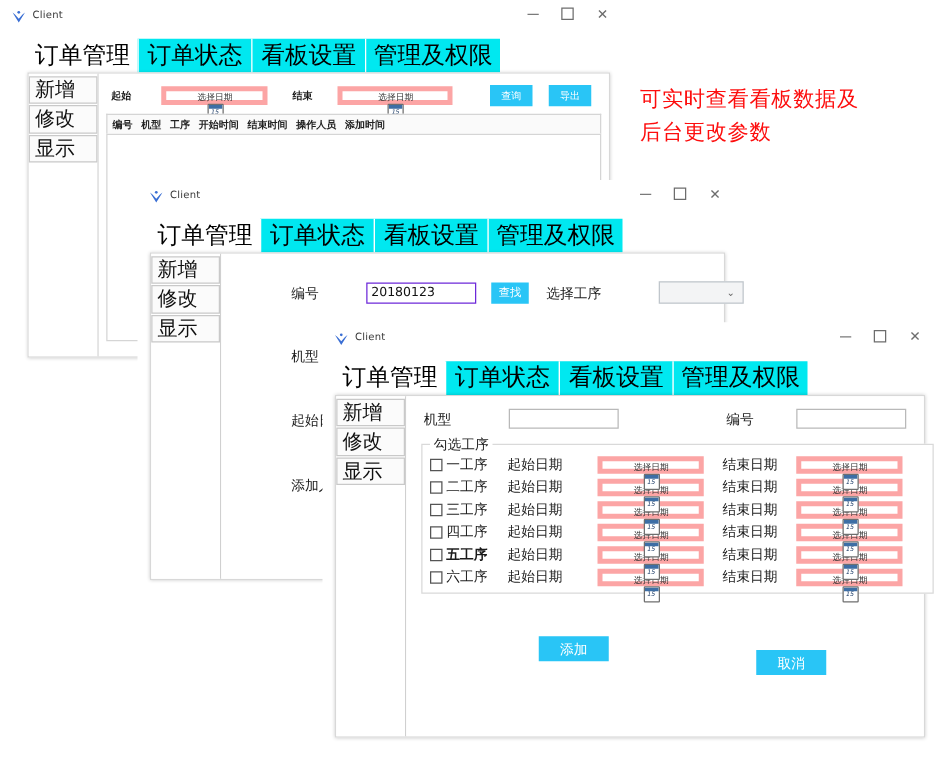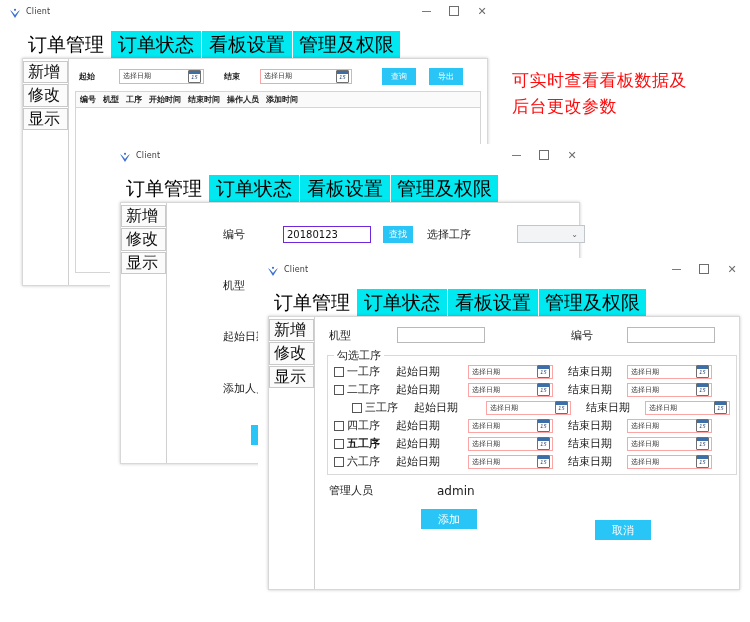--- a/index.html
+++ b/index.html
@@ -55,21 +55,21 @@
   .tab.sel{background:#ffffff;border-left:none;}
 
   
   .panel{
     display:flex;
     border:1px solid #d8d8d8;
     background:#ffffff;
     box-sizing:border-box;
   }
   .sidebar{
-    width:46px;flex:none;
+    width:56px;flex:none;
     border-right:1px solid #d0d0d0;
     background:#ffffff;
     padding-top:2px;
     box-sizing:border-box;
   }
   .side-item{
     font-size:16px;color:#111;
     padding:1px 3px 1px 4px;
     border:1px solid #c9c9c9;
     background:#fbfbfb;
@@ -81,23 +81,24 @@
 
   
   .lbl{font-size:11px;color:#1a1a1a;}
   .lbl-sm{font-size:8px;color:#1a1a1a;font-weight:bold;}
   .txt{
     border:1px solid #6d28d9;background:#fff;box-sizing:border-box;
     font-size:10px;color:#111;padding:0 3px;display:flex;align-items:center;
   }
   .txt.plain{border:1px solid #b9b9b9;}
   .datebox{
-    border:1px solid #fca5a5;background:#fff;box-sizing:border-box;
+    border:4px solid #fca5a5;background:#fff;box-sizing:border-box;
     display:flex;align-items:center;justify-content:space-between;
     padding:0 2px 0 3px;
+    flex-direction:column;
   }
   .datebox .ph{font-size:7px;color:#333;}
   .calico{
     width:11px;height:11px;border:1px solid #6f6f6f;background:#fff;
     position:relative;flex:none;border-radius:1px;overflow:hidden;
   }
   .calico .top{position:absolute;left:0;top:0;right:0;height:3px;background:#3d6ea5;}
   .calico .num{position:absolute;left:0;right:0;top:2px;text-align:center;font-size:5px;color:#1a3a66;line-height:8px;}
   .btn{
     background:#29c5f6;color:#fff;border:none;
@@ -373,21 +374,21 @@
               <span class="lbl" style="width:74px;font-size:11px;text-align:center;">结束日期</span>
               <span class="datebox" style="width:85px;height:14px;">
                 <span class="ph">选择日期</span>
                 <span class="calico">
                   <i class="top"></i>
                   <i class="num">15</i>
                 </span>
               </span>
             </div>
             <div class="row" style="margin-bottom: 3px;">
-              <span class="row" style="width:62px;margin-left:18px;">
+              <span class="row" style="width:62px;">
                 <i class="chk"></i>
                 <span class="lbl" style="font-size:11px;">三工序</span>
               </span>
               <span class="lbl" style="width:72px;font-size:11px;">起始日期</span>
               <span class="datebox" style="width:85px;height:14px;">
                 <span class="ph">选择日期</span>
                 <span class="calico">
                   <i class="top"></i>
                   <i class="num">15</i>
                 </span>
@@ -463,24 +464,20 @@
                 <span class="ph">选择日期</span>
                 <span class="calico">
                   <i class="top"></i>
                   <i class="num">15</i>
                 </span>
               </span>
             </div>
           </div>
       </div>
 
-      <div class="row" style="position:absolute;left:14px;top:166px;">
-        <span class="lbl" style="width:86px;">管理人员</span>
-        <span class="lbl" style="margin-left:22px;font-size:12px;">admin</span>
-      </div>
 
       <span class="btn" style="position:absolute;left:106px;top:192px;width:56px;height:20px;font-size:11px;">添加</span>
       <span class="btn" style="position:absolute;left:280px;top:203px;width:56px;height:20px;font-size:11px;">取消</span>
 
     </div>
   </div>
 </div>
 
 <div class="note" style="left:512px;top:68px;">可实时查看看板数据及
 后台更改参数</div>

